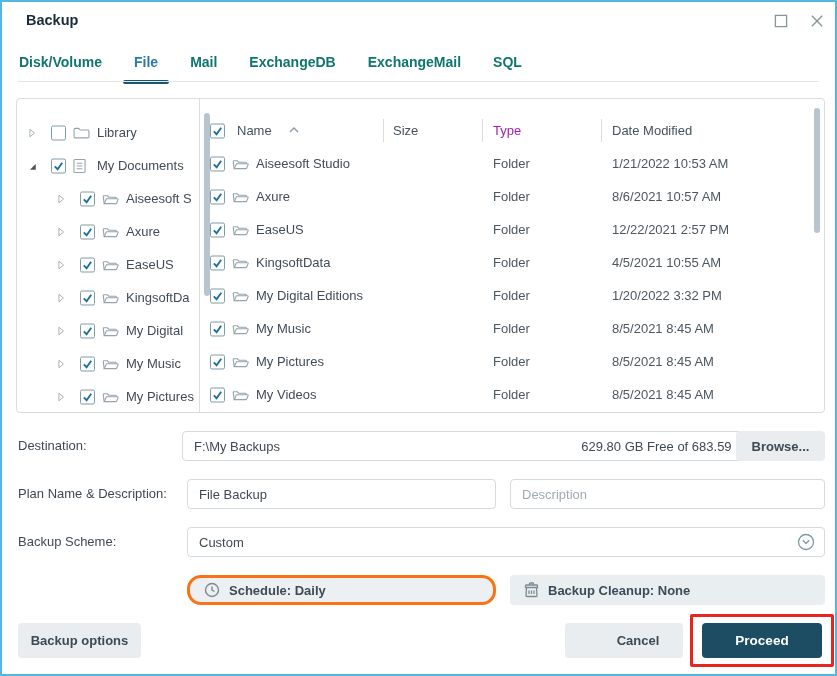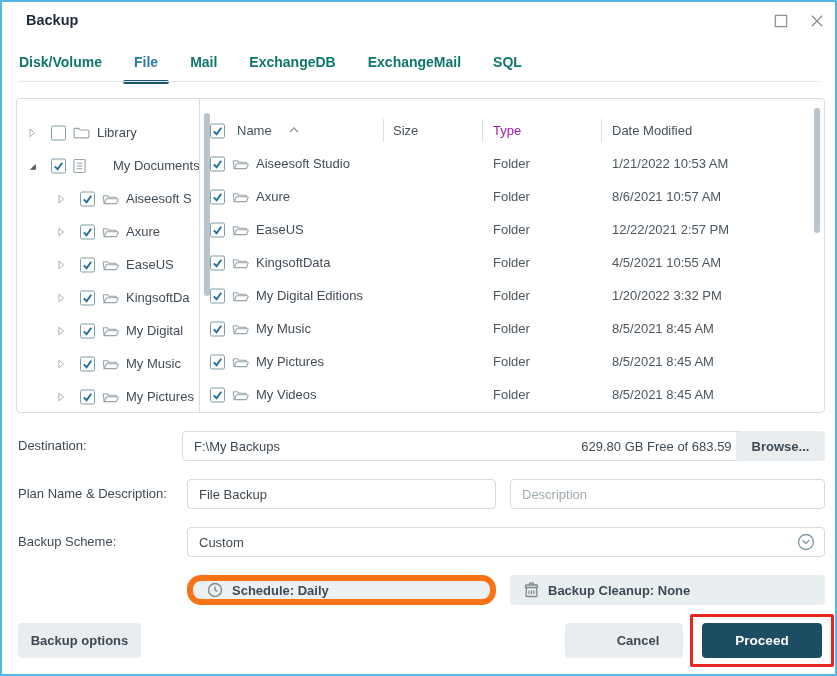--- a/index.html
+++ b/index.html
@@ -45,21 +45,21 @@
   .list-vscroll{right:4px;top:9px;width:6px;height:125px;}
   
   .form-label{position:absolute;left:16px;height:30px;line-height:30px;font-size:13px;color:#3d4a55;}
   .field{position:absolute;height:30px;border:1px solid #d5dade;border-radius:4px;background:#fff;display:flex;align-items:center;padding:0 9px 0 11px;font-size:13px;color:#3f4a54;}
   .field .spacer{flex:1;}
   .field .chev{display:flex;margin-left:8px;}
   input.field{padding:0 11px;font-family:"Liberation Sans",sans-serif;}
   input.field::placeholder{color:#a0abb1;}
   .gray-btn{position:absolute;background:#e9edef;border:none;border-radius:4px;font-size:13px;font-weight:600;color:#3d4a55;display:flex;align-items:center;justify-content:center;cursor:pointer;font-family:"Liberation Sans",sans-serif;}
   .opt-btn{position:absolute;height:30px;background:#edf0f2;border-radius:14px;display:flex;align-items:center;padding-left:14px;gap:9px;font-size:13px;font-weight:600;color:#3c4b57;cursor:pointer;}
-  .opt-btn.bordered{border:6px solid #f97316;}
+  .opt-btn.bordered{border:3px solid #f97316;}
   .proceed-btn{position:absolute;left:700px;top:621px;width:120px;height:35px;background:#1c4d63;color:#ffffff;border:none;border-radius:4px;font-size:13.5px;font-weight:600;cursor:pointer;font-family:"Liberation Sans",sans-serif;}
   .highlight-box{position:absolute;left:688px;top:612px;width:144px;height:53px;border:3px solid #e8251f;border-radius:2px;pointer-events:none;}
 </style>
 </head>
 <body>
 
 <div class="window">
 
   <span class="title">Backup</span>
   <span class="win-btn max">
@@ -112,21 +112,21 @@
             </svg>
           </span>
           <span class="t-icon" style="left:56px">
             <svg viewBox="0 0 14 16" width="13" height="15" fill="none" stroke="#97a4ac" stroke-width="1.2">
               <rect x="1" y="1" width="12" height="14" rx="1"></rect>
               <line x1="4" y1="5" x2="10" y2="5"></line>
               <line x1="4" y1="8" x2="10" y2="8"></line>
               <line x1="4" y1="11" x2="10" y2="11"></line>
             </svg>
           </span>
-          <span class="t-label" style="left:96px">My Documents</span>
+          <span class="t-label" style="left:80px">My Documents</span>
         </div>
         <div class="tree-row">
           <span class="t-arrow" style="left:39px">
             <svg viewBox="0 0 12 12" width="10" height="10">
               <path d="M3.5 1.5 L9 6 L3.5 10.5 Z" fill="#ffffff" stroke="#98a5ad" stroke-width="1"></path>
             </svg>
           </span>
           <span class="checkbox" style="left:63px">
             <svg viewBox="0 0 14 14" width="13" height="13">
               <polyline points="3,7.5 6,10.5 11,3.5" fill="none" stroke="#1e6f9e" stroke-width="2"></polyline>

